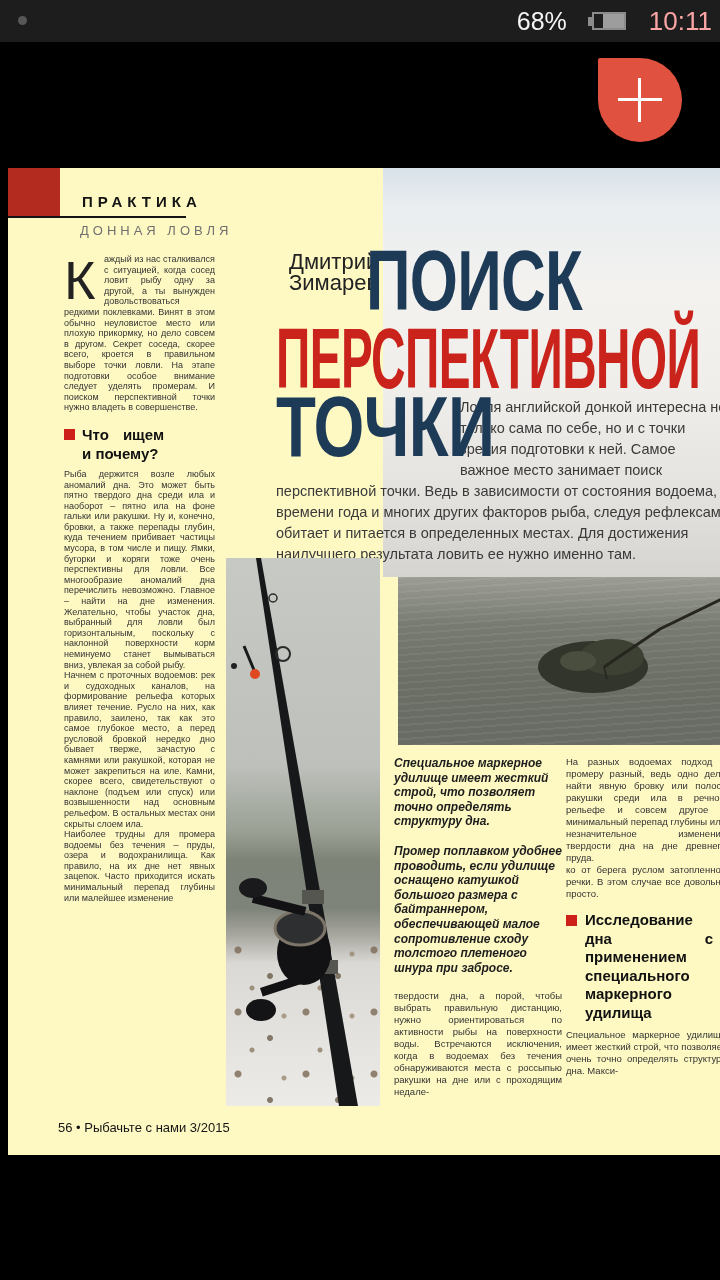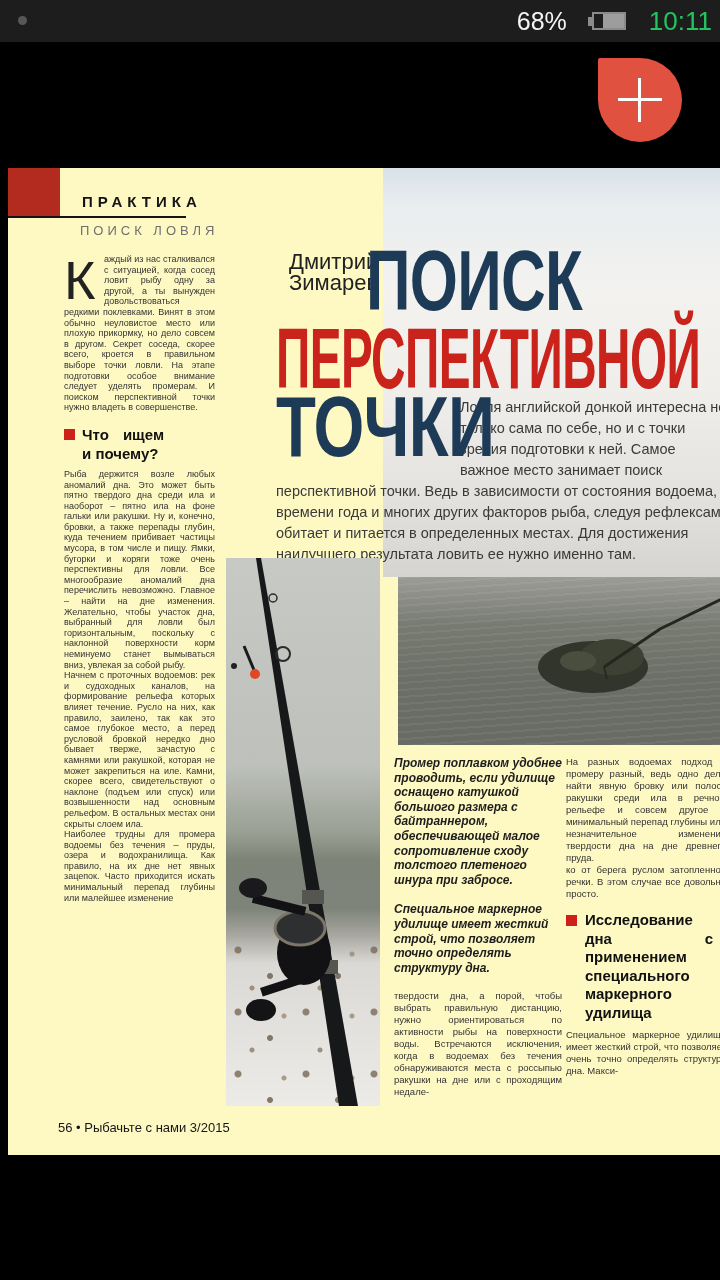--- a/index.html
+++ b/index.html
@@ -10,21 +10,21 @@
   
   .statusbar{position:absolute;left:0;top:0;width:720px;height:42px;background:#1d1d1d;
     display:flex;align-items:center;}
   .notif-dot{position:absolute;left:18px;top:16px;width:9px;height:9px;border-radius:50%;background:#575757;}
   .sb-right{position:absolute;right:8px;top:0;height:42px;display:flex;align-items:center;gap:21px;}
   .sb-pct{color:#f4f4f4;font-size:25px;}
   .battery{width:40px;height:20px;position:relative;display:flex;align-items:center;}
   .battery .nub{width:4px;height:9px;background:#8b8b8b;}
   .battery .body{width:34px;height:18px;border:2px solid #8b8b8b;box-sizing:border-box;display:flex;justify-content:flex-end;}
   .battery .fill{width:68%;height:100%;background:#9d9d9d;}
-  .sb-time{color:#22c55e;font-size:26px;}
+  .sb-time{color:#fca5a5;font-size:26px;}
   
   .fab{position:absolute;left:598px;top:58px;width:84px;height:84px;background:#e0523f;
     border-radius:2px 50% 50% 50%;cursor:pointer;}
   .fab .ph{position:absolute;left:20px;top:40px;width:44px;height:3px;background:#fff;}
   .fab .pv{position:absolute;left:40px;top:20px;width:3px;height:44px;background:#fff;}
   
   .page{position:absolute;left:8px;top:168px;width:720px;height:987px;background:#fef9c3;overflow:hidden;}
   .redblock{position:absolute;left:0;top:0;width:52px;height:49px;background:#b32a1e;}
   .kicker{position:absolute;left:74px;top:25px;font-size:15px;font-weight:bold;letter-spacing:5px;color:#141414;white-space:nowrap;}
   .krule{position:absolute;left:0;top:48px;width:178px;height:2px;background:#141414;}
@@ -97,21 +97,21 @@
 <div class="fab">
   <span class="ph"></span>
   <span class="pv"></span>
 </div>
 
 <div class="page">
 
   <div class="redblock"></div>
   <div class="kicker">ПРАКТИКА</div>
   <div class="krule"></div>
-  <div class="kicker2">ПОИСК ЛОВЛЯ</div>
+  <div class="kicker2">ДОННАЯ ЛОВЛЯ</div>
 
   <div class="sky"></div>
 
   <div class="author">
     <div>Дмитрий</div>
     <div>Зимарев</div>
   </div>
 
   <div class="headline">
     <div class="hl-line t1"><span>ПОИСК</span></div>
@@ -160,22 +160,22 @@
     <svg width="328" height="168" viewBox="0 0 328 168">
       <ellipse cx="195" cy="90" rx="55" ry="26" fill="#32352c"></ellipse>
       <ellipse cx="214" cy="80" rx="32" ry="18" fill="#3d4134"></ellipse>
       <ellipse cx="180" cy="84" rx="18" ry="10" fill="#4a4e3e"></ellipse>
       <polyline points="328,20 262,52 206,90" stroke="#26261f" stroke-width="3" fill="none"></polyline>
       <line x1="206" y1="90" x2="209" y2="102" stroke="#26261f" stroke-width="1.5"></line>
     </svg>
   </div>
 
   <div class="midcol">
+    <p class="caption">Специальное маркерное удилище имеет жесткий строй, что позволяет точно определять структуру дна.</p>
     <p class="caption">Промер поплавком удобнее проводить, если удилище оснащено катушкой большого размера с байтраннером, обеспечивающей малое сопротивление сходу толстого плетеного шнура при забросе.</p>
-    <p class="caption">Специальное маркерное удилище имеет жесткий строй, что позволяет точно определять структуру дна.</p>
     <p class="midbody">твердости дна, а порой, чтобы выбрать правильную дистанцию, нужно ориентироваться по активности рыбы на поверхности воды. Встречаются исключения, когда в водоемах без течения обнаруживаются места с россыпью ракушки на дне или с проходящим недале-</p>
   </div>
 
   <div class="rightcol">
     <p>На разных водоемах подход к промеру разный, ведь одно дело найти явную бровку или полосу ракушки среди ила в речном рельефе и совсем другое – минимальный перепад глубины или незначительное изменение твердости дна на дне древнего пруда.</p>
     <p>ко от берега руслом затопленной речки. В этом случае все довольно просто.</p>
     <div class="rhead">
       <span class="redsq"></span>
       <span class="txt">Исследование дна с применением специального маркерного удилища</span>
     </div>

